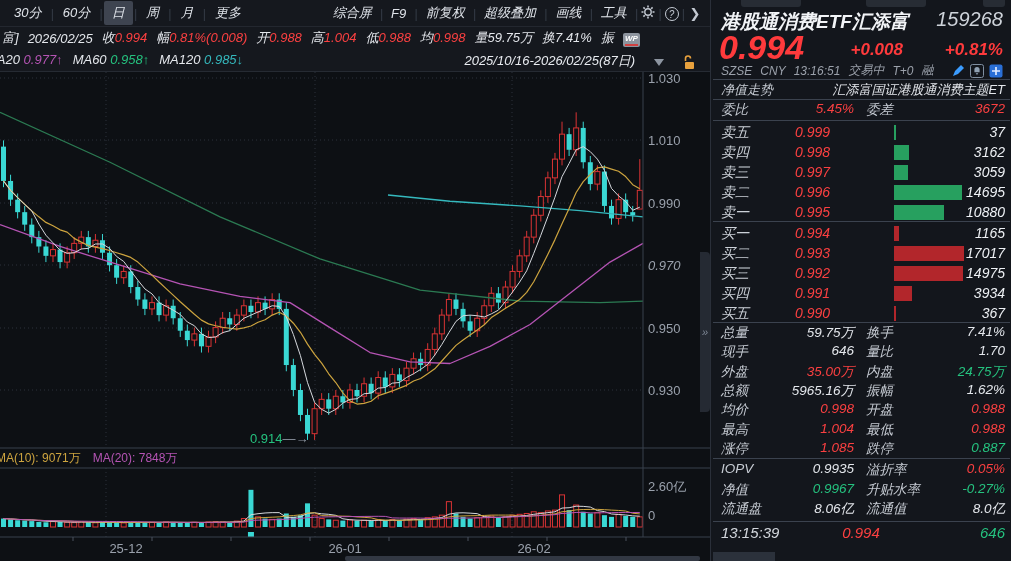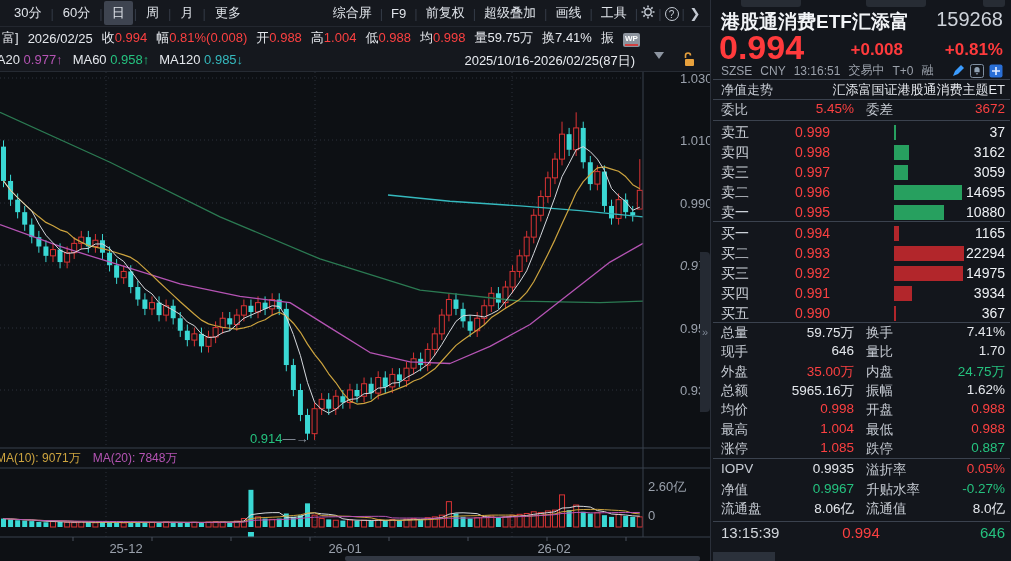--- a/index.html
+++ b/index.html
@@ -1,37 +1,37 @@
 <!DOCTYPE html>
 <html><head>
 <meta charset="utf-8">
 <style>
   html,body{margin:0;padding:0;background:#000;}
   *{box-sizing:border-box;font-family:"Liberation Sans","DejaVu Sans",sans-serif;}
   #app{position:relative;width:1011px;height:561px;background:#0d1014;overflow:hidden;color:#e4e7ec;}
-  .abs{position:absolute;}
+  .abs{position:absolute;font-style:italic;}
   
   #row1{left:0;top:0;width:710px;height:27px;background:#15181e;border-bottom:1px solid #23272f;display:flex;align-items:center;font-size:13px;color:#dfe3e9;}
   #periods{display:flex;align-items:center;padding-left:6px;}
   .pitem{padding:3px 8px;cursor:pointer;white-space:nowrap;}
   .pitem.active{background:#3e4450;border-radius:2px;}
   .sep{color:#333a45;padding:0 1px;}
   #tright{margin-left:auto;display:flex;align-items:center;padding-right:6px;}
   .titem{padding:3px 7px;white-space:nowrap;}
   .ticon{width:18px;text-align:center;color:#c3c9d2;}
   #row2{left:0;top:27px;width:710px;height:22px;background:#15181e;display:flex;align-items:center;font-size:13px;gap:9px;padding-left:2px;white-space:nowrap;overflow:hidden;}
   #row3{left:0;top:49px;width:710px;height:23px;background:#15181e;border-bottom:1px solid #262b33;font-size:13px;overflow:hidden;}
   .red{color:#fb4041;} .grn{color:#25c27f;} .wht{color:#e4e7ec;}
   #maitems{position:absolute;left:-14px;top:3px;display:flex;gap:10px;white-space:nowrap;}
-  #rangebox{position:absolute;right:14px;top:3px;display:flex;align-items:flex-start;gap:19px;}
+  #rangebox{position:absolute;right:14px;top:3px;display:flex;align-items:center;gap:19px;}
   #rangetext{color:#e8ebf0;border-bottom:1px solid #cdd2da;padding-bottom:1px;}
   .caret-down{width:0;height:0;border-left:5px solid transparent;border-right:5px solid transparent;border-top:7px solid #8d95a1;}
   
   #chartwrap{left:0;top:72px;width:710px;height:489px;}
-  .axlab{position:absolute;font-size:13px;color:#9aa1ac;left:648px;margin-left:32px;}
+  .axlab{position:absolute;font-size:13px;color:#9aa1ac;left:648px;}
   .xlab{position:absolute;font-size:13px;color:#9aa1ac;top:541px;width:44px;text-align:center;}
   .vollab{position:absolute;font-size:13px;color:#9aa1ac;left:648px;text-align:right;}
   #lowlab{position:absolute;left:250px;top:431px;font-size:13px;color:#25c27f;}
   #lowlab .arr{color:#8d95a1;}
   #volmalabels{position:absolute;left:-4px;top:450px;font-size:12px;display:flex;gap:12px;white-space:nowrap;}
   #collapse{left:700px;top:252px;width:10px;height:160px;background:#252a33;border-radius:0 4px 4px 0;display:flex;align-items:center;justify-content:center;color:#7e8795;font-size:11px;}
   #hscroll{left:345px;top:556px;width:355px;height:5px;background:#323843;border-radius:2px;}
   
   #panel{left:710px;top:0;width:301px;height:561px;background:#13161c;border-left:1px solid #2a2f39;}
   .pdiv{position:absolute;left:2px;width:297px;height:1px;background:#3b424e;}
@@ -446,21 +446,21 @@
       <div class="axlab" style="top: 71px;">1.030</div>
       <div class="axlab" style="top: 133px;">1.010</div>
       <div class="axlab" style="top: 196px;">0.990</div>
       <div class="axlab" style="top: 258px; font-style: italic;">0.970</div>
       <div class="axlab" style="top: 321px;">0.950</div>
       <div class="axlab" style="top: 383px;">0.930</div>
     </div>
   <div id="xlabs">
       <div class="xlab" style="left: 104px;">25-12</div>
       <div class="xlab" style="left: 323px;">26-01</div>
-      <div class="xlab" style="left: 512px; margin-left: 20px;">26-02</div>
+      <div class="xlab" style="left: 512px;">26-02</div>
     </div>
   <div id="vollabs">
       <div class="vollab" style="top: 478px;">2.60亿</div>
       <div class="vollab" style="top: 508px;">0</div>
     </div>
   <div id="lowlab"><span>0.914</span><span class="arr">—→</span></div>
   <div id="volmalabels">
       <span style="color: rgb(205, 164, 63);">MA(10): 9071万</span>
       <span style="color: rgb(181, 84, 180);">MA(20): 7848万</span>
     </div>
@@ -543,21 +543,21 @@
         <div class="prow obrow" style="top: 223px;">
           <span class="obl">买一</span>
           <span class="obp red">0.994</span>
           <span class="obbar" style="width:5px;background:#b2262b"></span>
           <span class="obq">1165</span>
         </div>
         <div class="prow obrow" style="top: 243px;">
           <span class="obl">买二</span>
           <span class="obp red">0.993</span>
           <span class="obbar" style="width:70px;background:#b2262b"></span>
-          <span class="obq">22294</span>
+          <span class="obq">17017</span>
         </div>
         <div class="prow obrow" style="top: 263px;">
           <span class="obl">买三</span>
           <span class="obp red">0.992</span>
           <span class="obbar" style="width:69px;background:#b2262b"></span>
           <span class="obq">14975</span>
         </div>
         <div class="prow obrow" style="top: 283px;">
           <span class="obl">买四</span>
           <span class="obp red">0.991</span>

